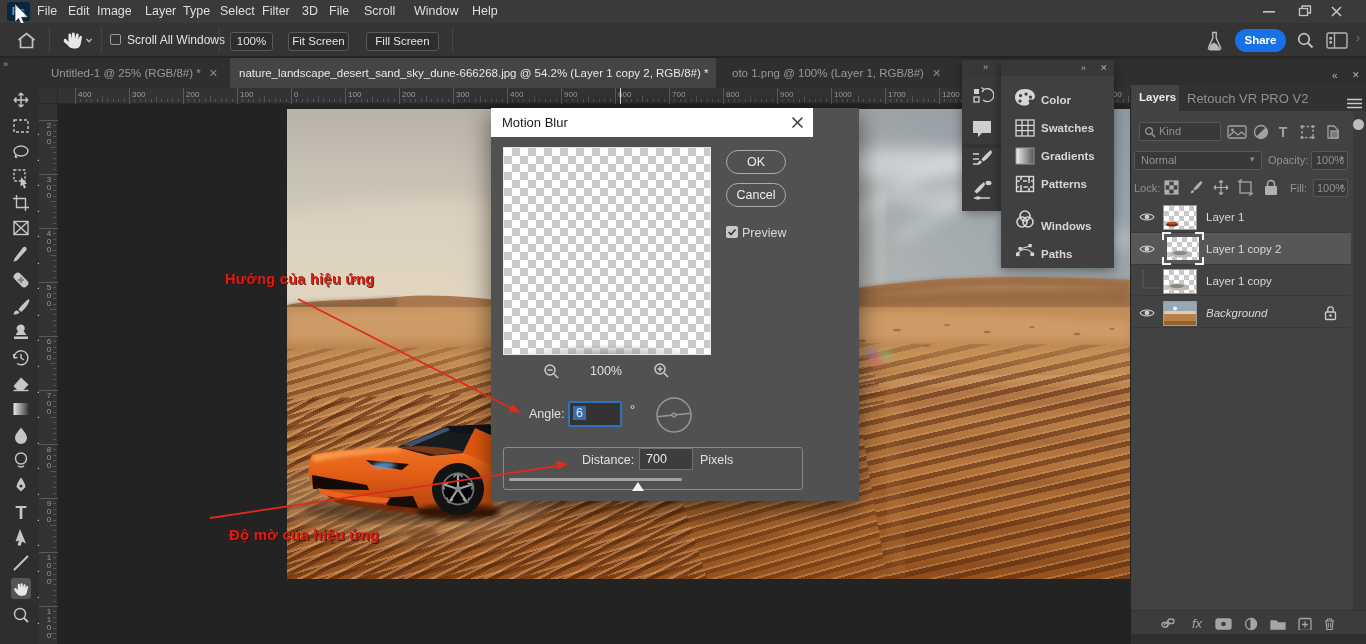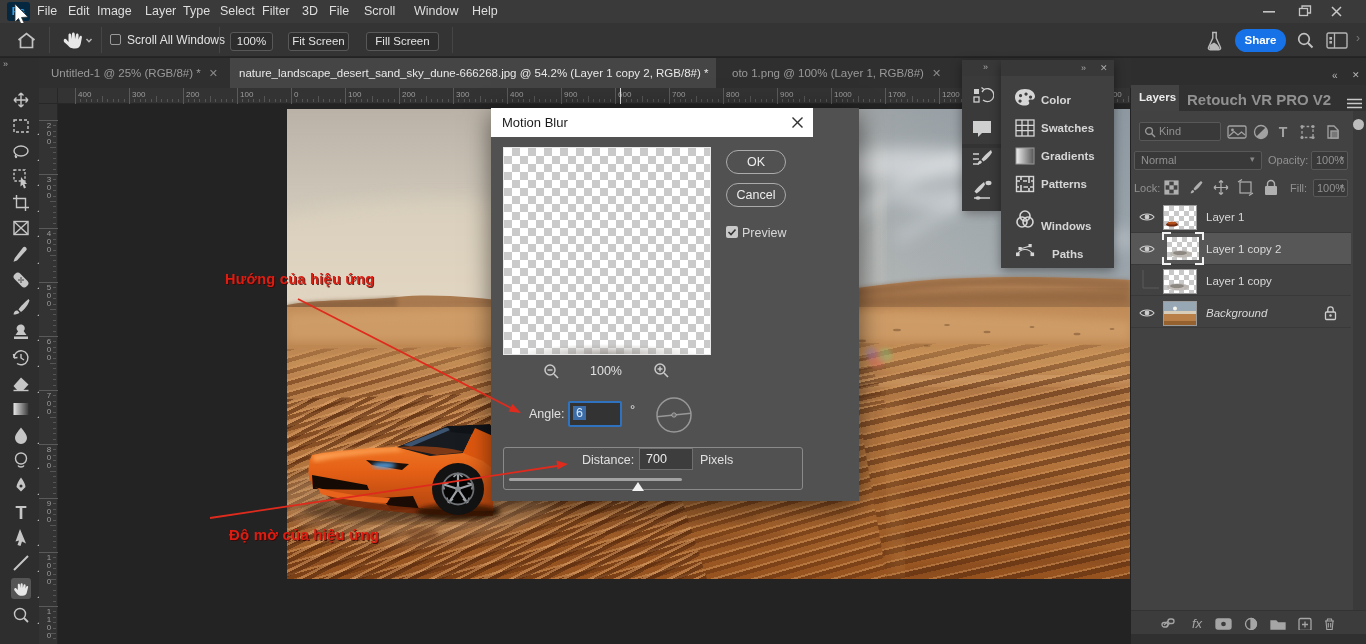--- a/index.html
+++ b/index.html
@@ -845,21 +845,21 @@
 </div>
 <div class="abs" id="fpanelR">
   <div style="position:absolute;left:0;top:0;width:113px;height:16px;background:#383838"></div>
   <span style="position:absolute;left:80px;top:3px;color:#aaa;font-size:9px;letter-spacing:1px">»</span>
   <span style="position:absolute;left:99px;top:3px;color:#aaa;font-size:9px">✕</span>
   <div class="fitem" style="top:26px;left:40px">Color</div>
   <div class="fitem" style="top:54px;left:40px">Swatches</div>
   <div class="fitem" style="top:82px;left:40px">Gradients</div>
   <div class="fitem" style="top:110px;left:40px">Patterns</div>
   <div class="fitem" style="top:152px;left:40px">Windows</div>
-  <div class="fitem" style="top:180px;left:51px">Paths</div>
+  <div class="fitem" style="top:180px;left:40px">Paths</div>
   <svg style="position:absolute;left:13px;top:26px" width="22" height="186" viewBox="0 0 22 186">
     <g fill="#d6d6d6">
           <path d="M11 4 C17 4 21 7.5 21 11.5 C21 14 19 15 17 14.5 C15 14 14 15.5 15 17 C16 19 14 20.5 11 20.5 C5 20.5 1 17 1 12.2 C1 7.5 5 4 11 4 Z M6.5 9 A1.6 1.6 0 1 0 6.6 9 M12 7.5 A1.6 1.6 0 1 0 12.1 7.5 M16.5 10.5 A1.6 1.6 0 1 0 16.6 10.5 M6 14.5 A1.6 1.6 0 1 0 6.1 14.5" fill-rule="evenodd" transform="translate(0,-1)"></path>
         </g>
     <g stroke="#d6d6d6" stroke-width="1.3" fill="none">
           <rect x="2" y="34" width="18" height="16"></rect>
           <path d="M2 39.3 H20 M2 44.6 H20 M8 34 V50 M14 34 V50"></path>
         </g>
     <g>
           <defs>
@@ -942,21 +942,21 @@
       </svg>
 </div>
 
 <div class="abs" id="lpanel">
   <div style="position:absolute;left:0;top:0;width:235px;height:27px;background:#2e2e2e"></div>
   <span style="position:absolute;left:201px;top:12px;color:#b5b5b5;font-size:10px;letter-spacing:1px">«</span>
   <span style="position:absolute;left:221px;top:12px;color:#b5b5b5;font-size:9px">✕</span>
   <div style="position:absolute;left:0;top:27px;width:235px;height:26px;background:#313131"></div>
   <div style="position:absolute;left:0;top:27px;width:48px;height:26px;background:#434343"></div>
   <span class="ltext" style="left:8px;top:33px;color:#ececec;font-weight:bold">Layers</span>
-  <span class="gtext" style="left:56px;top:33px;font-weight:bold;font-size:15px">Retouch VR PRO V2</span>
+  <span class="gtext" style="left:56px;top:33px;font-weight:normal;font-size:13px">Retouch VR PRO V2</span>
   <svg style="position:absolute;left:216px;top:40px" width="15" height="12" viewBox="0 0 15 12">
         <path d="M0 1.5 H15 M0 5.5 H15 M0 9.5 H15" stroke="#c9c9c9" stroke-width="1.7"></path>
       </svg>
 
   <div style="position:absolute;left:222px;top:53px;width:13px;height:533px;background:#3a3a3a"></div>
 
   <div class="inbox" style="left:8px;top:64px;width:82px;height:19px"></div>
   <svg style="position:absolute;left:13px;top:68px" width="12" height="12" viewBox="0 0 12 12">
         <circle cx="5" cy="5" r="3.4" fill="none" stroke="#9a9a9a" stroke-width="1.3"></circle>
         <line x1="7.6" y1="7.6" x2="11" y2="11" stroke="#9a9a9a" stroke-width="1.4"></line>

